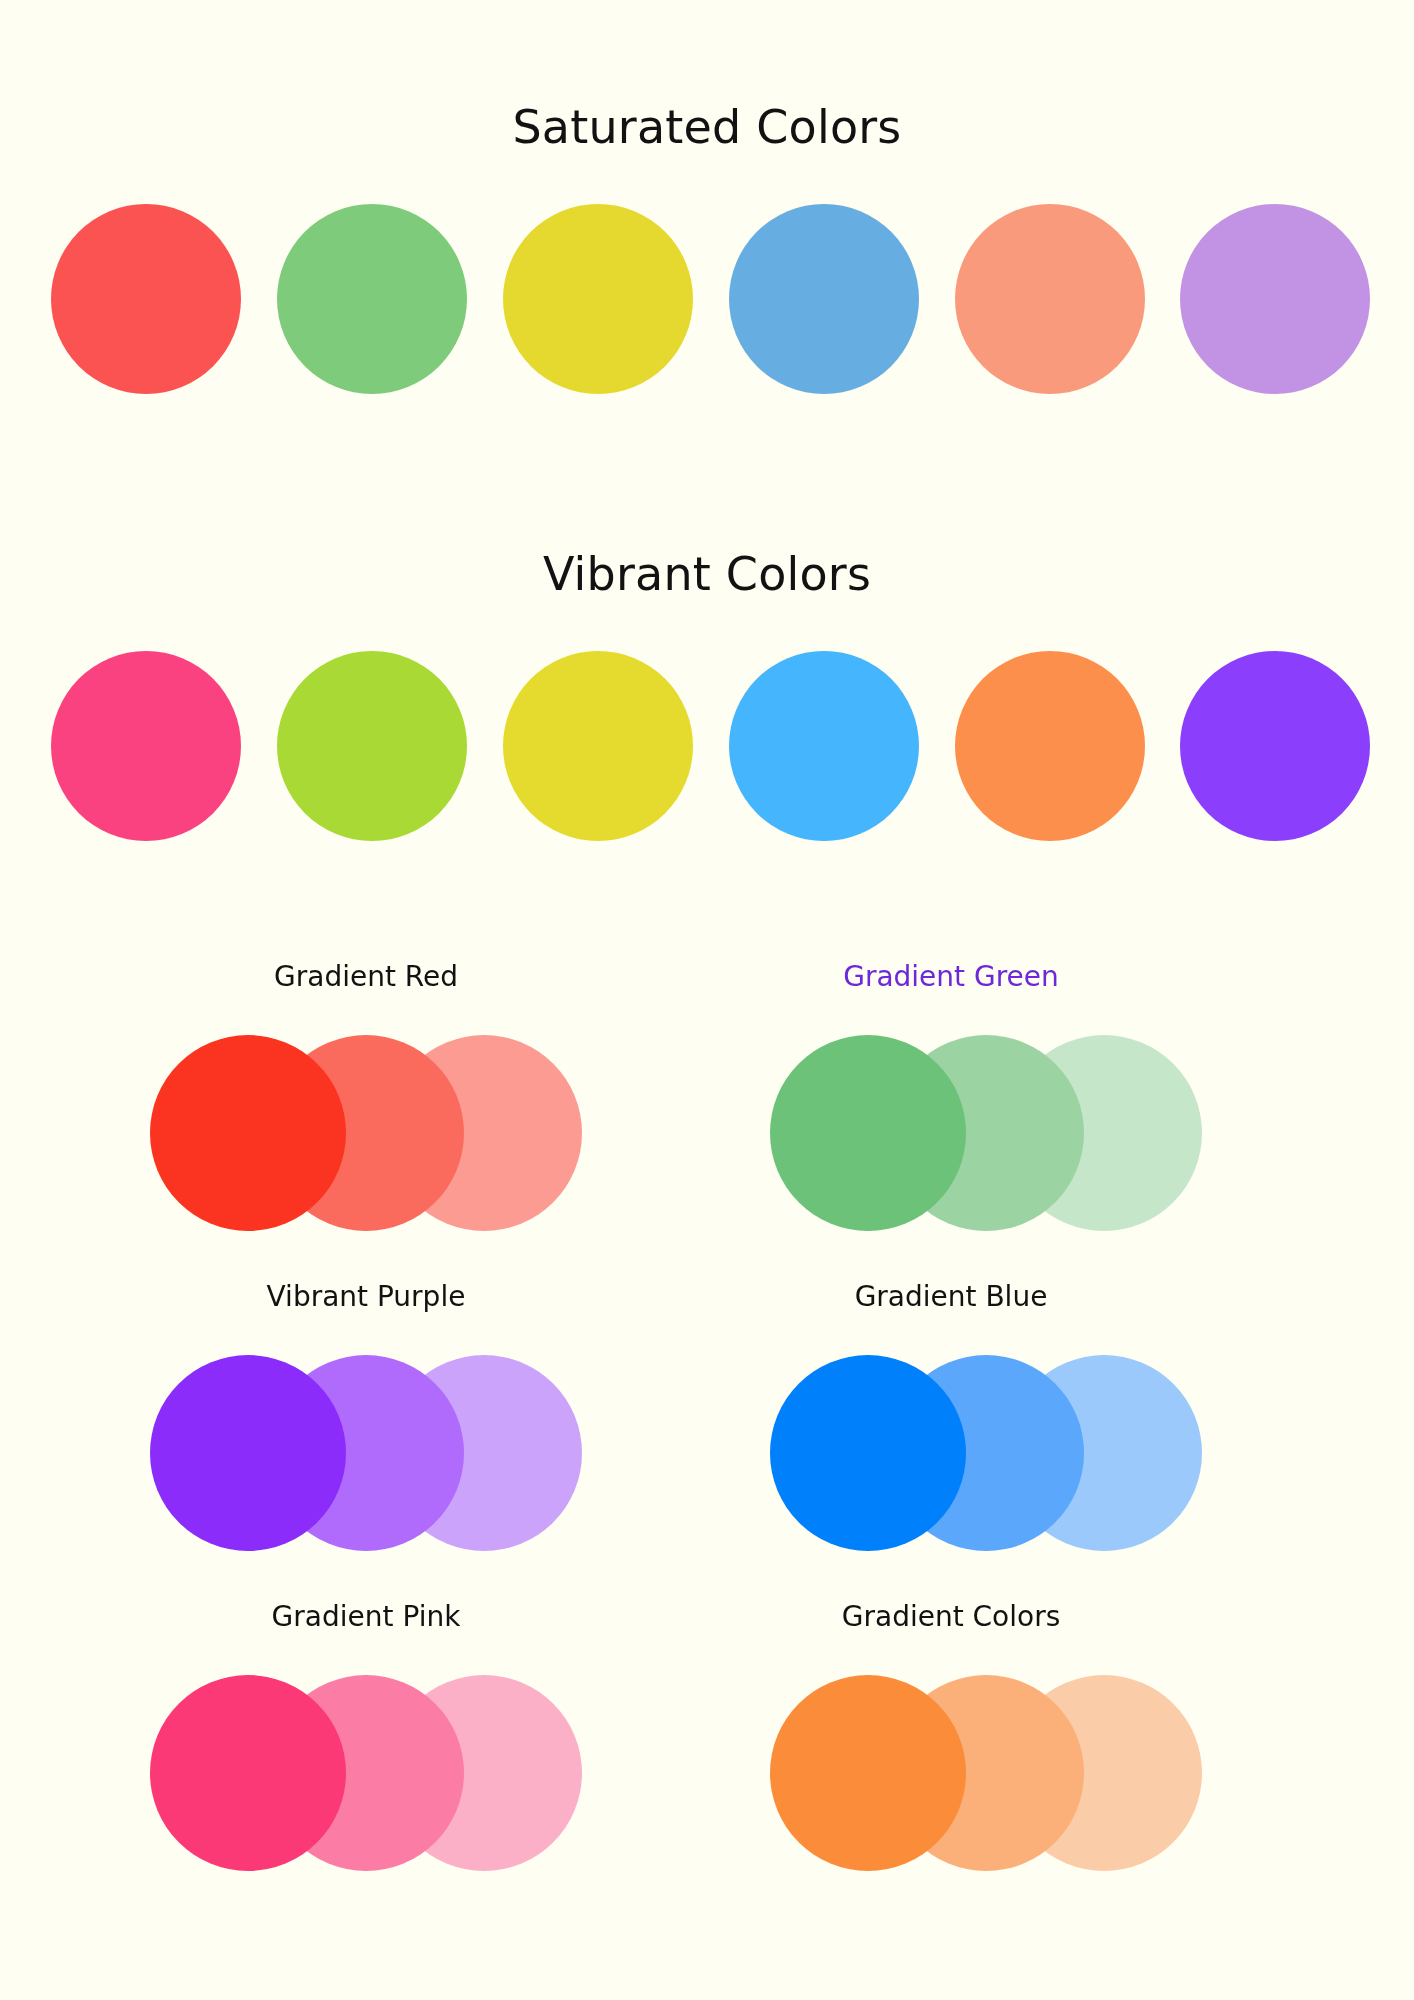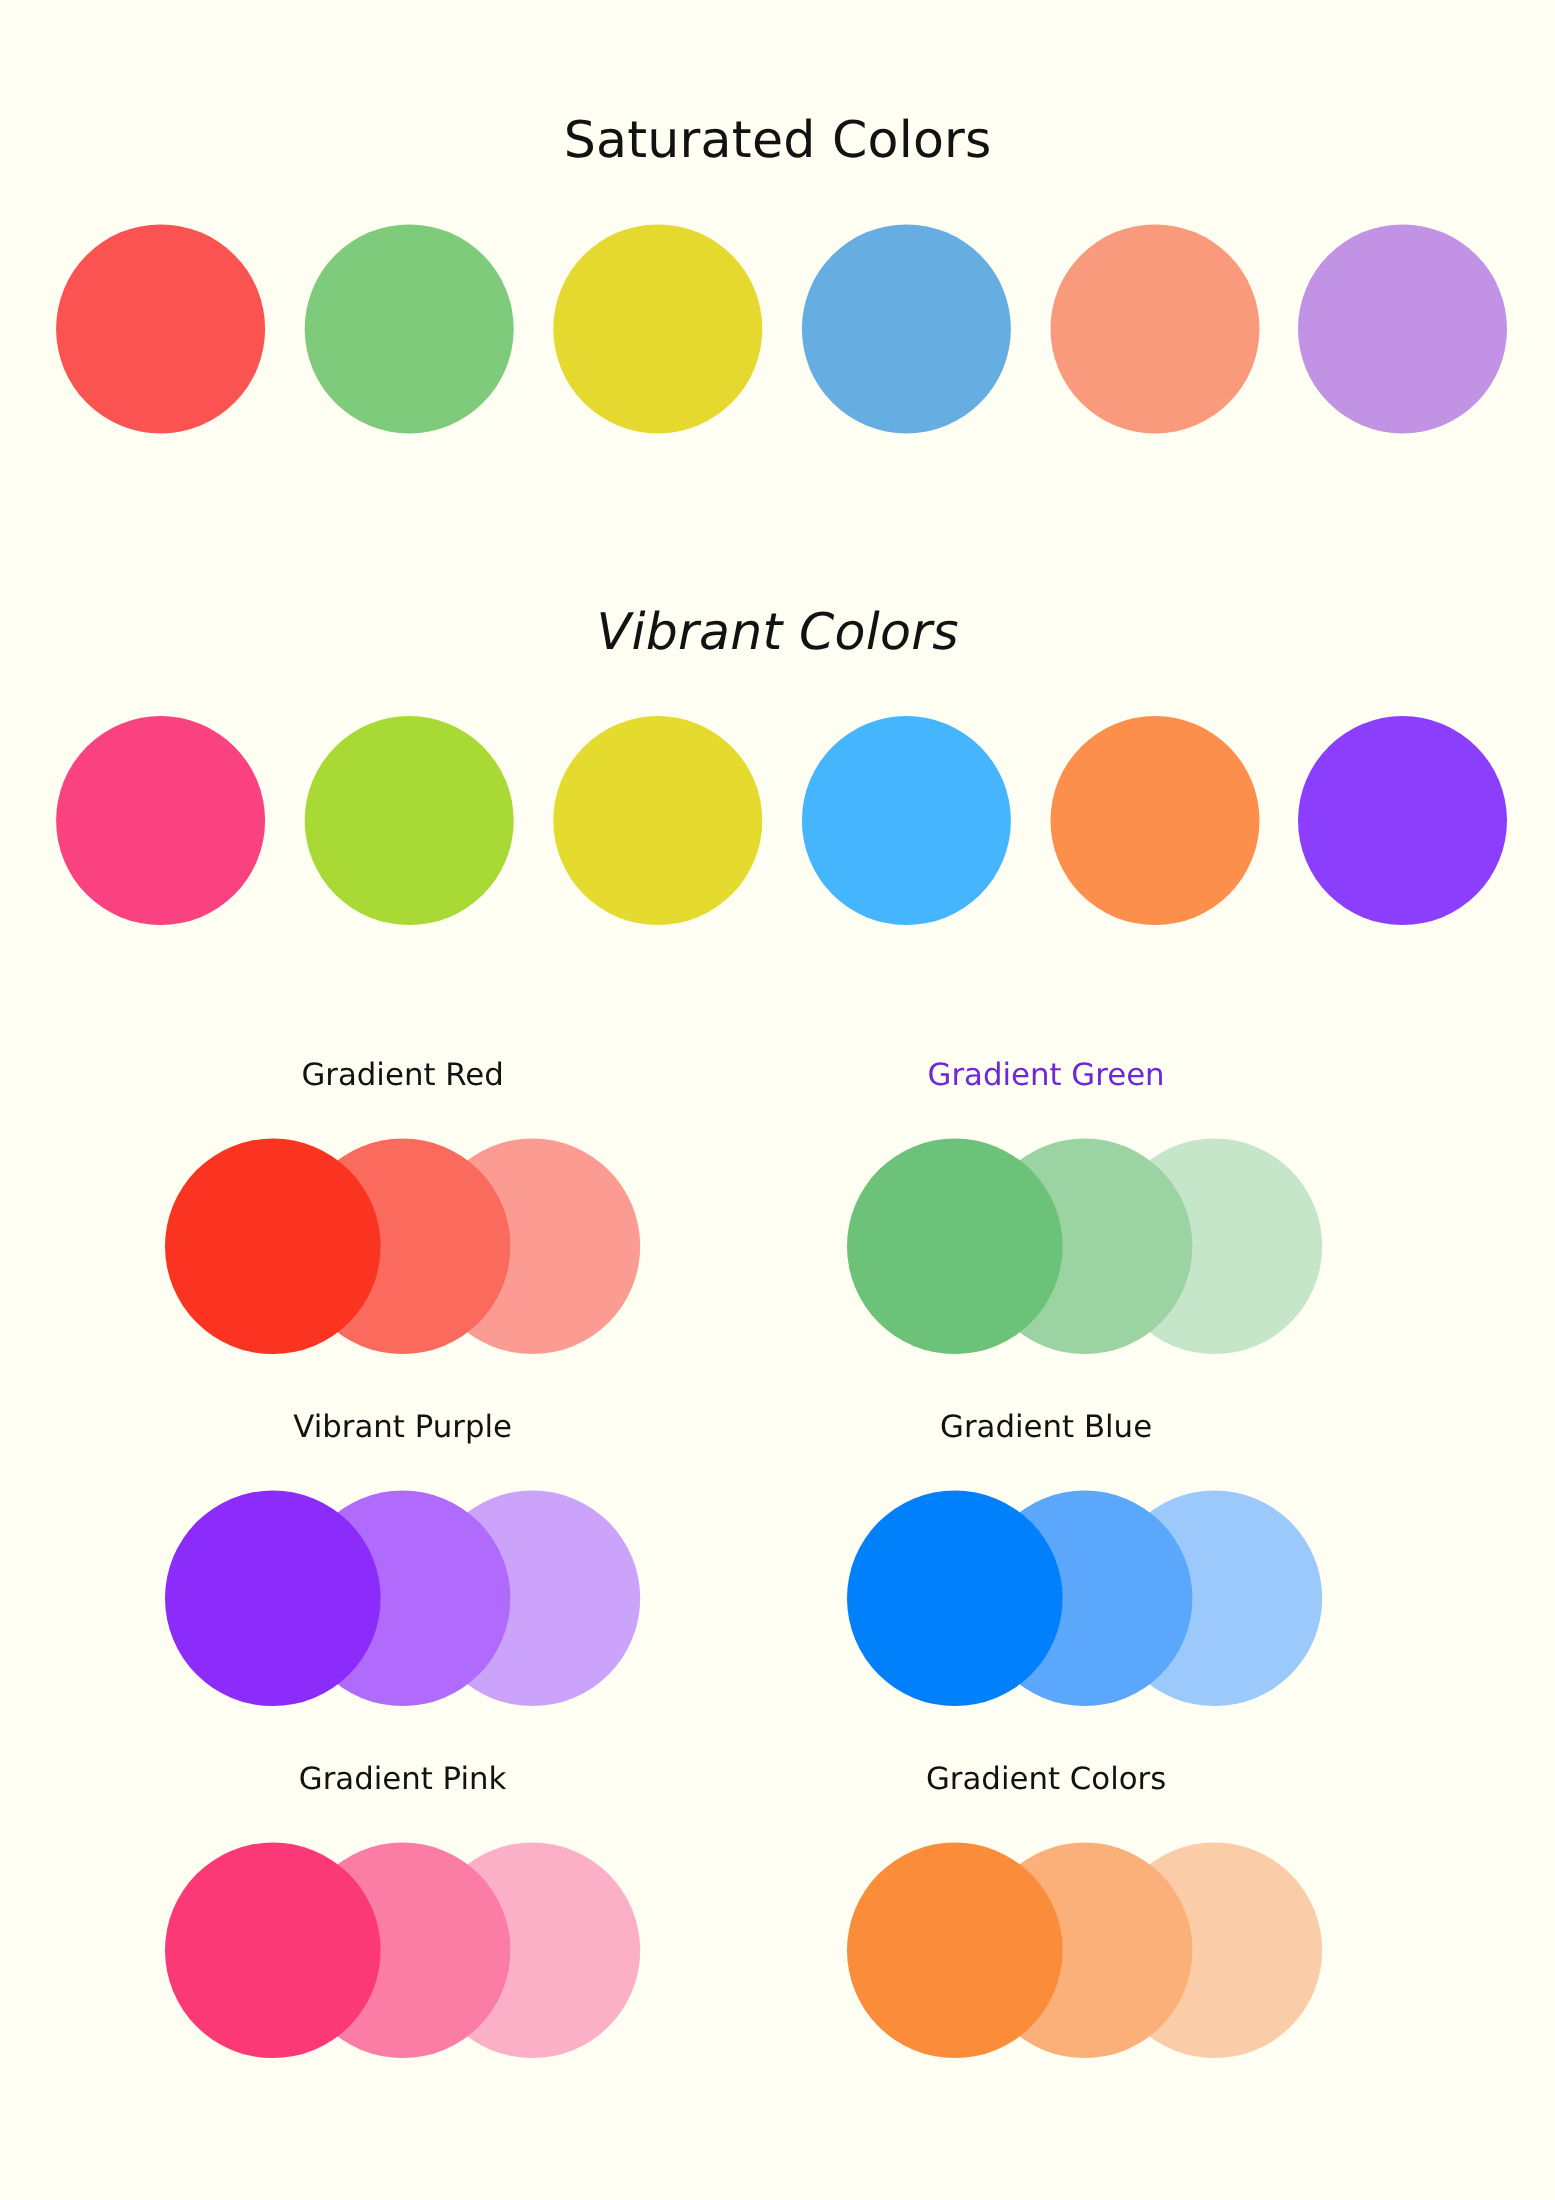--- a/index.html
+++ b/index.html
@@ -33,21 +33,21 @@
     font-weight: 400;
     color: #121212;
     letter-spacing: 0.2px;
     line-height: 1;
   }
 
   
   .swatch-section { position: absolute; left: 0; width: 1414px; }
 
   #saturated-section { top: 104px; }
-  #vibrant-section   { top: 551px; font-style: italic; }
+  #vibrant-section   { top: 551px; }
 
   .swatch-row {
     position: relative;
     width: 1414px;
     height: 190px;
     margin-top: 54px;
   }
 
   .swatch-circle {
     position: absolute;

